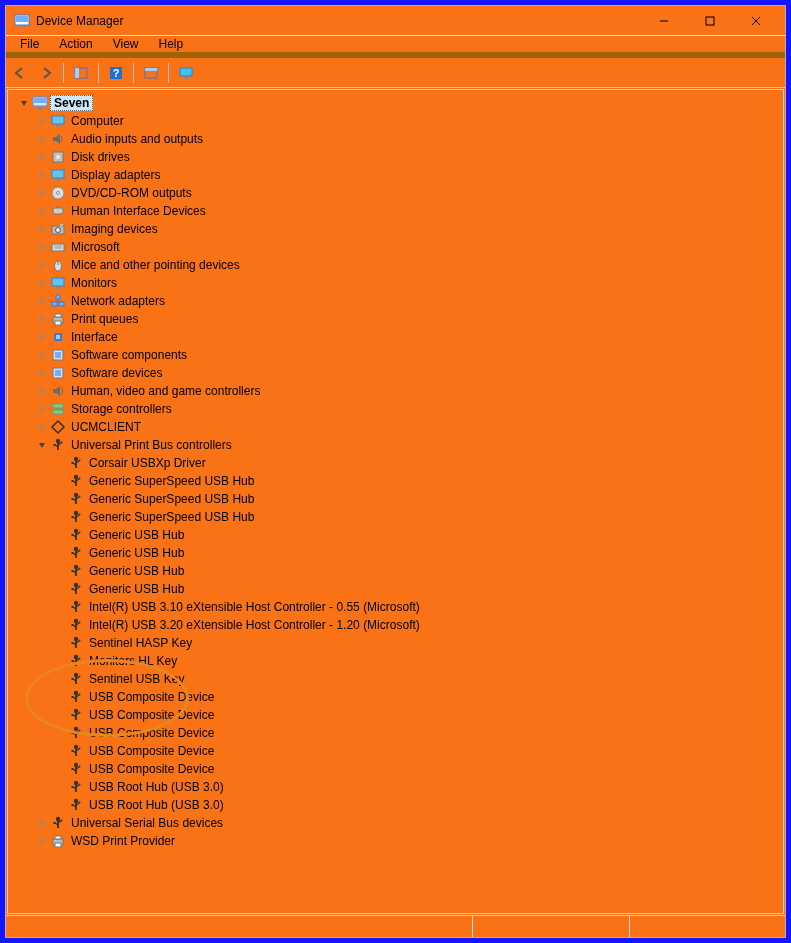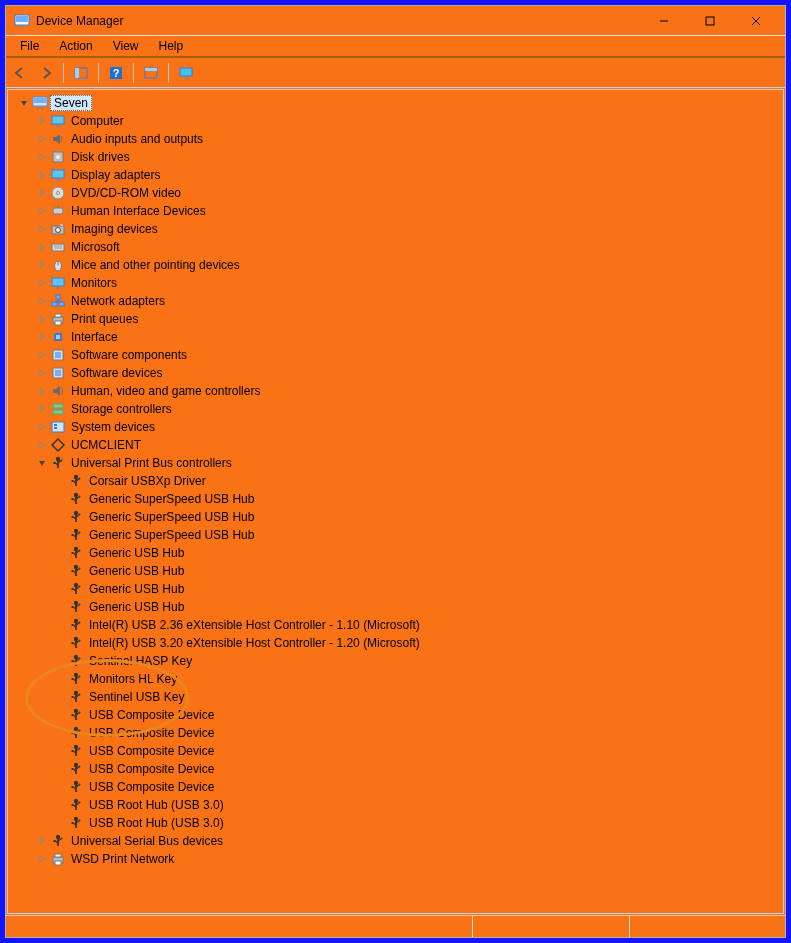--- a/index.html
+++ b/index.html
@@ -3,34 +3,34 @@
 <meta charset="utf-8">
 <style>
   * { box-sizing: border-box; margin: 0; padding: 0; }
   html, body { width: 791px; height: 943px; font-family: "Segoe UI", Tahoma, sans-serif; font-size: 12px; }
   body { background: #1414ff; padding: 5px; }
   .window { background: #f97316; width: 100%; height: 100%; display: flex; flex-direction: column; border: 1px solid #b0b0b0; }
   .titlebar { height: 30px; display: flex; align-items: center; padding: 0 6px; border-bottom: 1px solid #e8e8e8; }
   .titlebar .app-icon { margin-right: 6px; }
   .titlebar .title { flex: 1; font-size: 12px; }
   .wbtn { width: 46px; height: 28px; display: flex; align-items: center; justify-content: center; cursor: pointer; }
-  .menubar { height: 22px; display: flex; align-items: center; padding: 0 4px; border-bottom: 2px solid #a16207; }
+  .menubar { height: 22px; display: flex; align-items: center; padding: 0 4px; border-bottom: 6px solid #a16207; }
   .menubar .mitem { padding: 2px 10px; cursor: pointer; }
   .toolbar { height: 30px; display: flex; align-items: center; padding: 2px 2px; border-bottom: 1px solid #d0d0d0; gap: 2px; }
   .tbtn { width: 24px; height: 24px; display: flex; align-items: center; justify-content: center; cursor: pointer; border: 1px solid transparent; }
   .tsep { width: 1px; height: 20px; background: #c0c0c0; margin: 0 3px; }
   .tree-area { flex: 1; overflow: auto; padding: 4px 4px 4px 8px; border: 1px solid #d0d0d0; margin: 1px; position: relative; }
   .tree ul { list-style: none; padding-left: 18px; }
   .tree > ul { padding-left: 0; }
   .tree li { white-space: nowrap; }
   .row { display: flex; align-items: center; height: 18px; padding: 0 2px; cursor: default; }
   .exp { width: 12px; text-align: center; color: #666; font-size: 10px; cursor: pointer; user-select: none; display: inline-flex; align-items: center; justify-content: center; }
   .ic { width: 16px; height: 16px; display: inline-flex; align-items: center; justify-content: center; margin: 0 2px 0 2px; }
   .lbl { padding: 0 3px; }
-  .lbl.selected { background: #cde8ff; border: 1px dotted #666; }
+  .lbl.selected { background: #cde8ff; border: 1px dotted #666; font-weight: bold; }
   .statusbar { height: 22px; border-top: 1px solid #d0d0d0; display: flex; }
   .statusbar .cell { border-left: 1px solid #e0e0e0; flex: 1; }
   .statusbar .cell:first-child { flex: 3; border-left: none; }
   .annot-circle { position: absolute; border: 3px solid #e8871e; border-radius: 50%; width: 164px; height: 78px; pointer-events: none; }
 </style>
 </head>
 <body>
 
 <div class="window">
 
@@ -199,21 +199,21 @@
                     <svg width="10" height="10">
                       <path d="M3 2 L8 5 L3 8 Z" fill="none" stroke="#888"></path>
                     </svg>
                   </span>
                   <span class="ic">
                     <svg width="16" height="16" viewBox="0 0 16 16">
                       <circle cx="8" cy="8" r="6" fill="#ddd" stroke="#888"></circle>
                       <circle cx="8" cy="8" r="1.5" fill="#fff" stroke="#888"></circle>
                     </svg>
                   </span>
-                  <span class="lbl">DVD/CD-ROM video</span>
+                  <span class="lbl">DVD/CD-ROM outputs</span>
                 </div>
               </li>
               <li>
                 <div class="row">
                   <span class="exp">
                     <svg width="10" height="10">
                       <path d="M3 2 L8 5 L3 8 Z" fill="none" stroke="#888"></path>
                     </svg>
                   </span>
                   <span class="ic">
@@ -410,37 +410,20 @@
               </li>
               <li>
                 <div class="row">
                   <span class="exp">
                     <svg width="10" height="10">
                       <path d="M3 2 L8 5 L3 8 Z" fill="none" stroke="#888"></path>
                     </svg>
                   </span>
                   <span class="ic">
                     <svg width="16" height="16" viewBox="0 0 16 16">
-                      <rect x="2" y="3" width="12" height="10" fill="#cde6ff" stroke="#3a7bd5"></rect>
-                      <rect x="4" y="5" width="3" height="2" fill="#3a7bd5"></rect>
-                      <rect x="4" y="8" width="3" height="2" fill="#3a7bd5"></rect>
-                    </svg>
-                  </span>
-                  <span class="lbl">System devices</span>
-                </div>
-              </li>
-              <li>
-                <div class="row">
-                  <span class="exp">
-                    <svg width="10" height="10">
-                      <path d="M3 2 L8 5 L3 8 Z" fill="none" stroke="#888"></path>
-                    </svg>
-                  </span>
-                  <span class="ic">
-                    <svg width="16" height="16" viewBox="0 0 16 16">
                       <path d="M8 2 L14 8 L8 14 L2 8 Z" fill="none" stroke="#333" stroke-width="1.5"></path>
                     </svg>
                   </span>
                   <span class="lbl">UCMCLIENT</span>
                 </div>
               </li>
               <li>
                 <div class="row">
                   <span class="exp">
                     <svg width="10" height="10">
@@ -594,21 +577,21 @@
                       <span class="ic">
                         <svg width="16" height="16" viewBox="0 0 16 16">
                           <circle cx="8" cy="4" r="2.2" fill="#333"></circle>
                           <line x1="8" y1="6" x2="8" y2="13" stroke="#333" stroke-width="1.8"></line>
                           <path d="M8 8 L11 6" stroke="#333" stroke-width="1.4"></path>
                           <path d="M8 10 L5 8" stroke="#333" stroke-width="1.4"></path>
                           <circle cx="11.5" cy="5.5" r="1" fill="#333"></circle>
                           <rect x="3.5" y="7" width="2" height="2" fill="#333"></rect>
                         </svg>
                       </span>
-                      <span class="lbl">Intel(R) USB 2.36 eXtensible Host Controller - 1.10 (Microsoft)</span>
+                      <span class="lbl">Intel(R) USB 3.10 eXtensible Host Controller - 0.55 (Microsoft)</span>
                     </div>
                   </li>
                   <li>
                     <div class="row">
                       <span class="exp"></span>
                       <span class="ic">
                         <svg width="16" height="16" viewBox="0 0 16 16">
                           <circle cx="8" cy="4" r="2.2" fill="#333"></circle>
                           <line x1="8" y1="6" x2="8" y2="13" stroke="#333" stroke-width="1.8"></line>
                           <path d="M8 8 L11 6" stroke="#333" stroke-width="1.4"></path>
@@ -809,21 +792,21 @@
                       <path d="M3 2 L8 5 L3 8 Z" fill="none" stroke="#888"></path>
                     </svg>
                   </span>
                   <span class="ic">
                     <svg width="16" height="16" viewBox="0 0 16 16">
                       <rect x="3" y="6" width="10" height="6" fill="#bbb" stroke="#777"></rect>
                       <rect x="5" y="3" width="6" height="3" fill="#fff" stroke="#777"></rect>
                       <rect x="5" y="10" width="6" height="4" fill="#fff" stroke="#777"></rect>
                     </svg>
                   </span>
-                  <span class="lbl">WSD Print Network</span>
+                  <span class="lbl">WSD Print Provider</span>
                 </div>
               </li>
             </ul>
           </li>
         </ul>
       </div>
     <div class="annot-circle" id="annot-circle" style="top: 569px; left: 17px; height: 78px; width: 164px;"></div>
   </div>
 
   <div class="statusbar">

